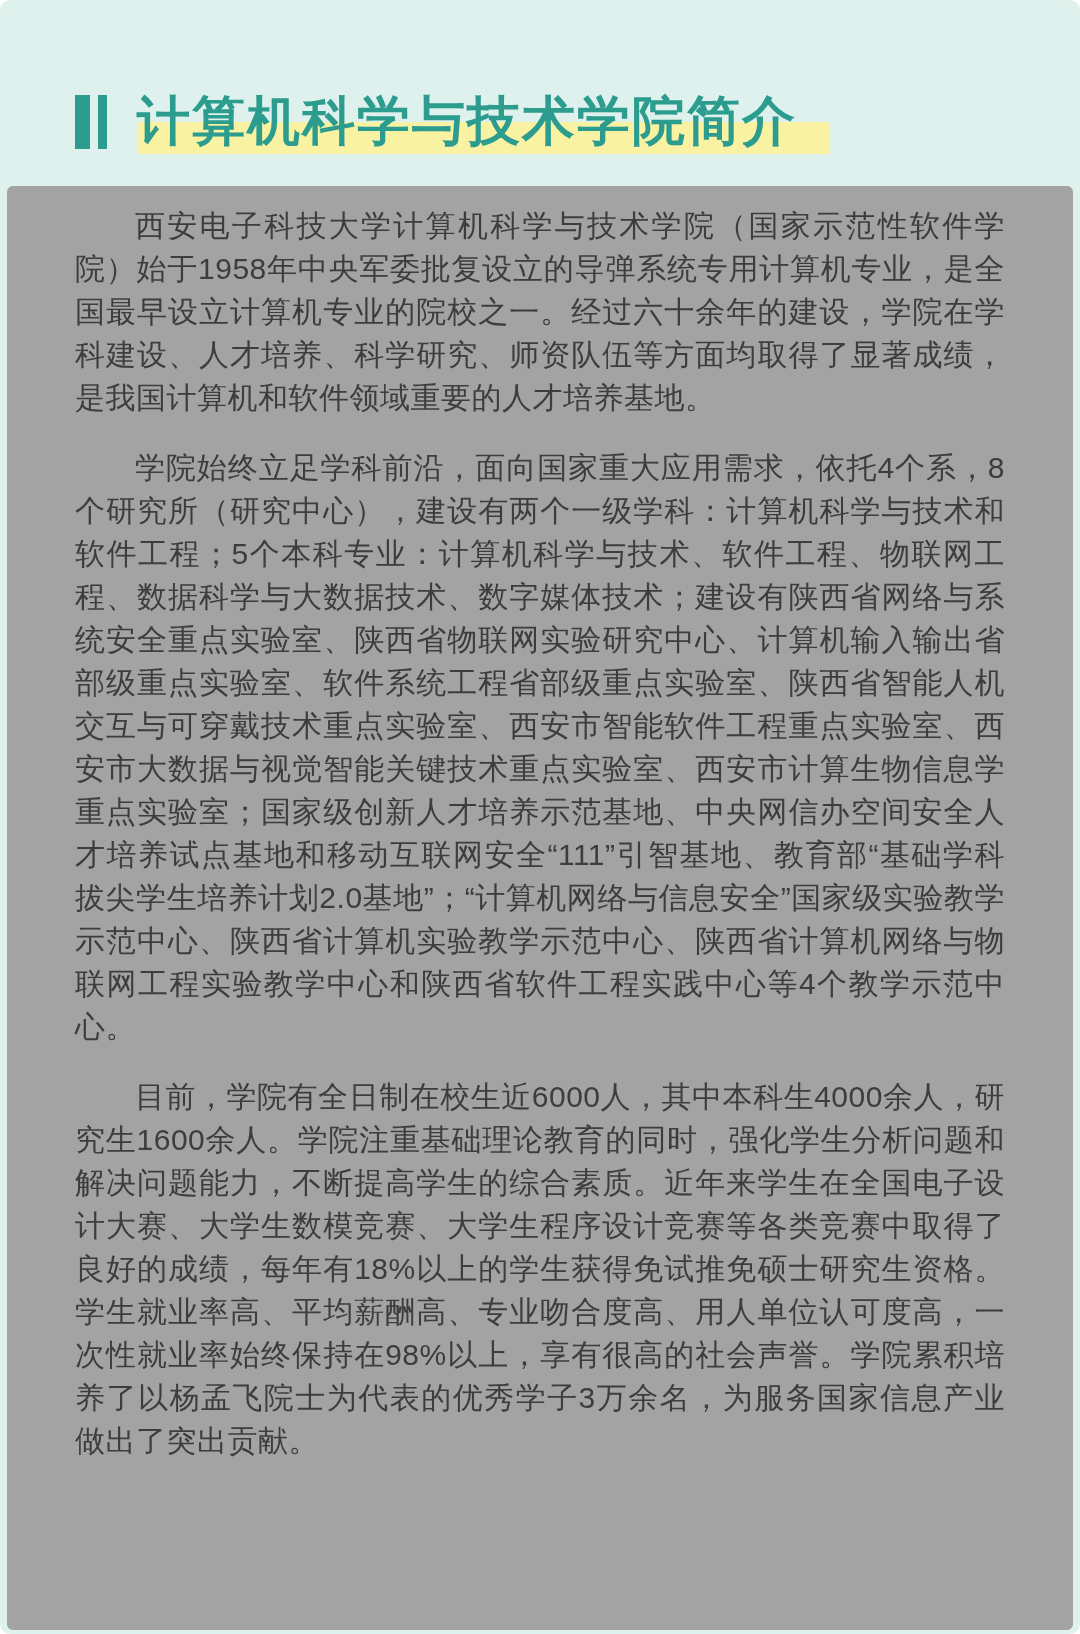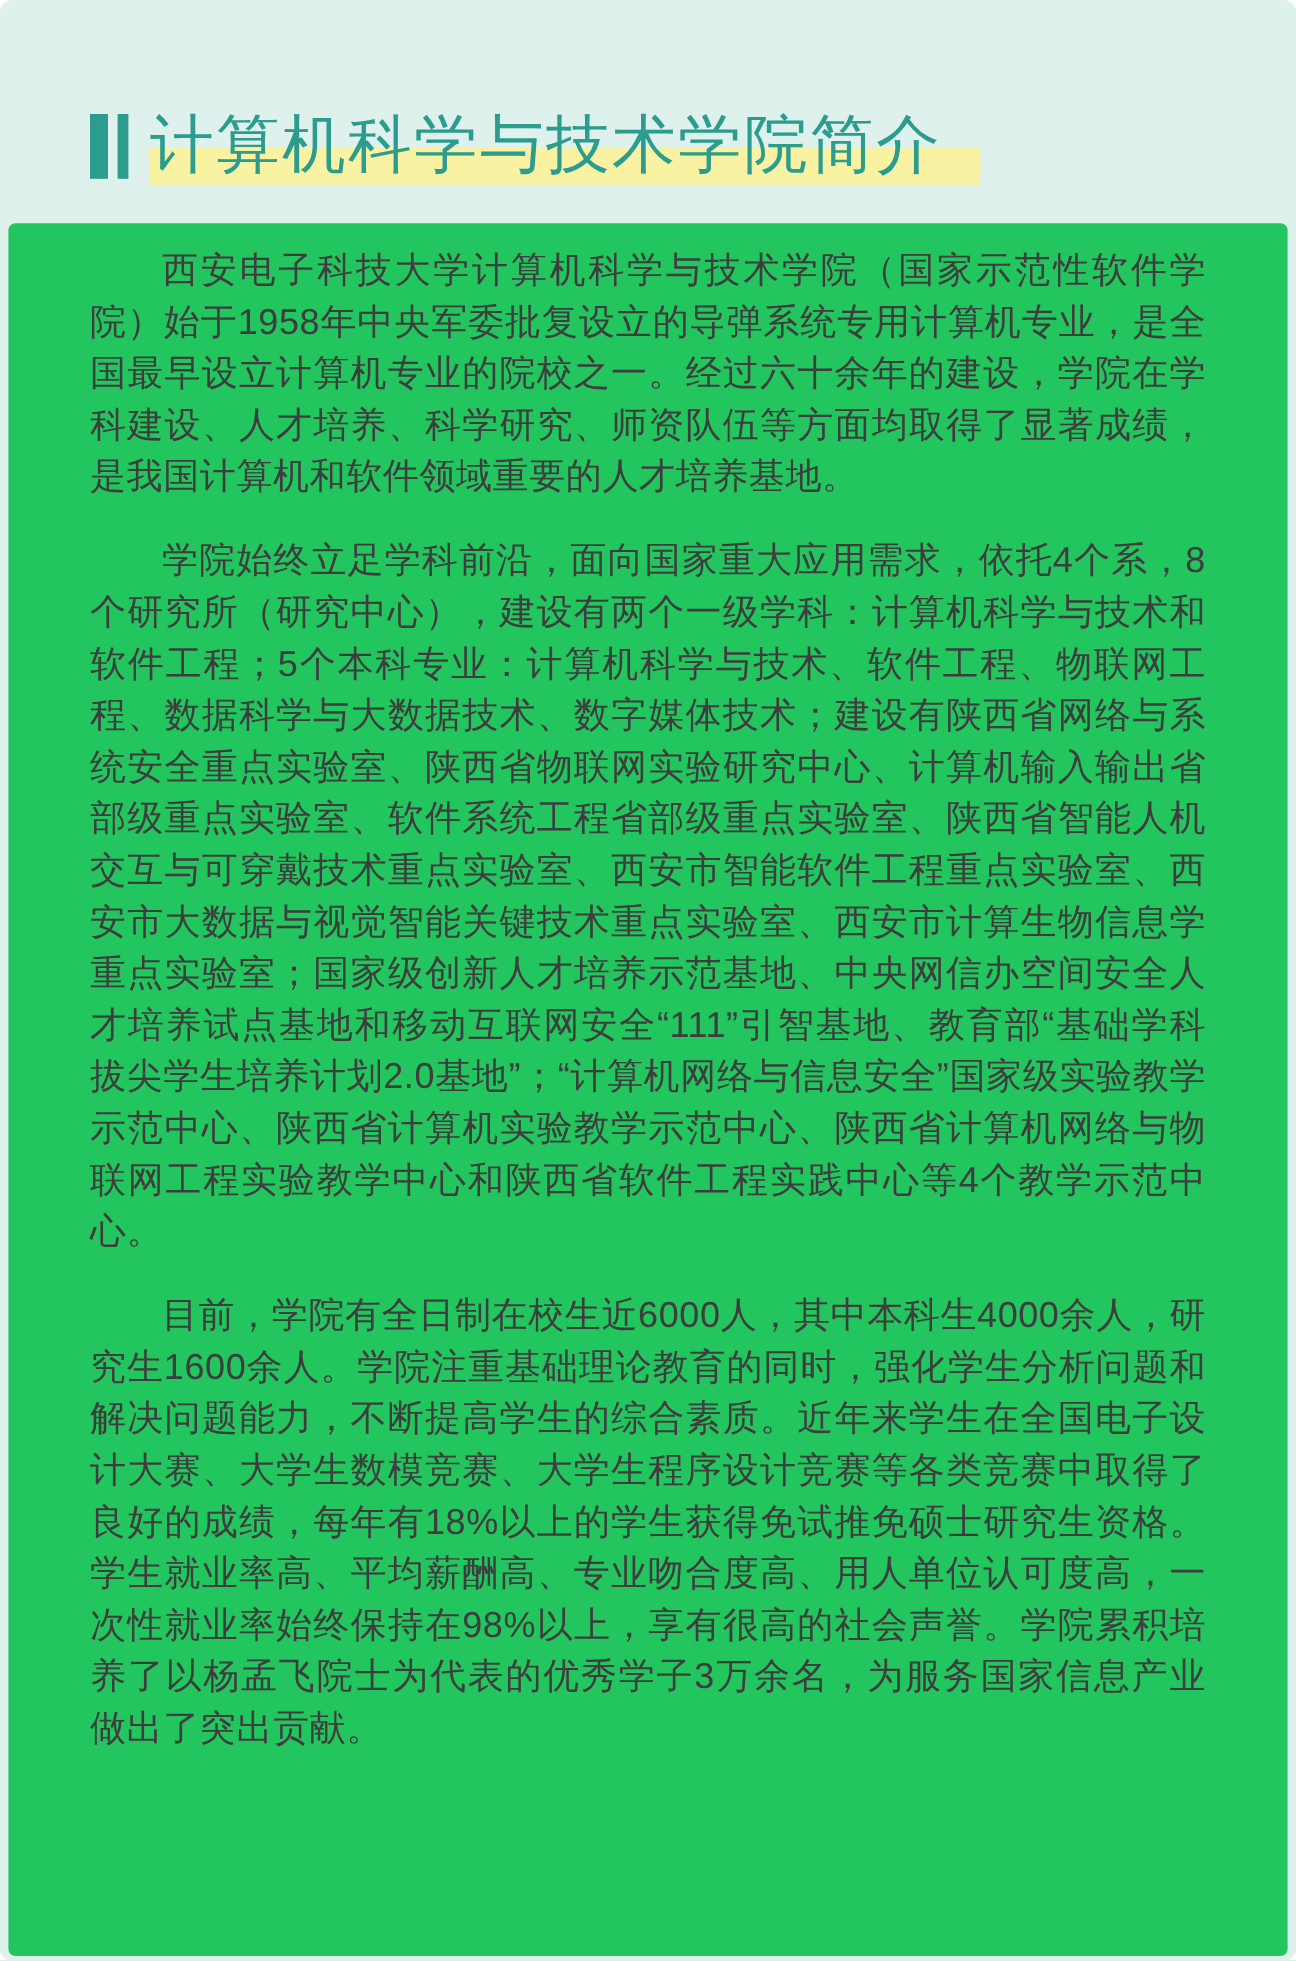--- a/index.html
+++ b/index.html
@@ -43,33 +43,34 @@
     margin-right: 8px;
   }
   .title-marker .bar2 {
     width: 9px;
     height: 54px;
     background: #2b9c8e;
   }
   .title-text {
     font-size: 53px;
     line-height: 66px;
-    font-weight: 400;
+    font-weight: 700;
     letter-spacing: 2px;
     color: #2b9c8e;
     background: linear-gradient(to bottom, rgba(0,0,0,0) 52%, #f8f2a2 52%, #f8f2a2 100%);
     padding-right: 32px;
+    margin-left: 12px;
   }
   .card {
     position: absolute;
     left: 7px;
     right: 7px;
     top: 186px;
     bottom: 4px;
-    background: #22c55e;
+    background: #a3a3a3;
     border-radius: 6px;
   }
   .content {
     padding: 18px 68px 0 68px;
     color: #3d3d3d;
   }
   .content p {
     font-size: 30px;
     line-height: 43px;
     letter-spacing: 0.5px;

